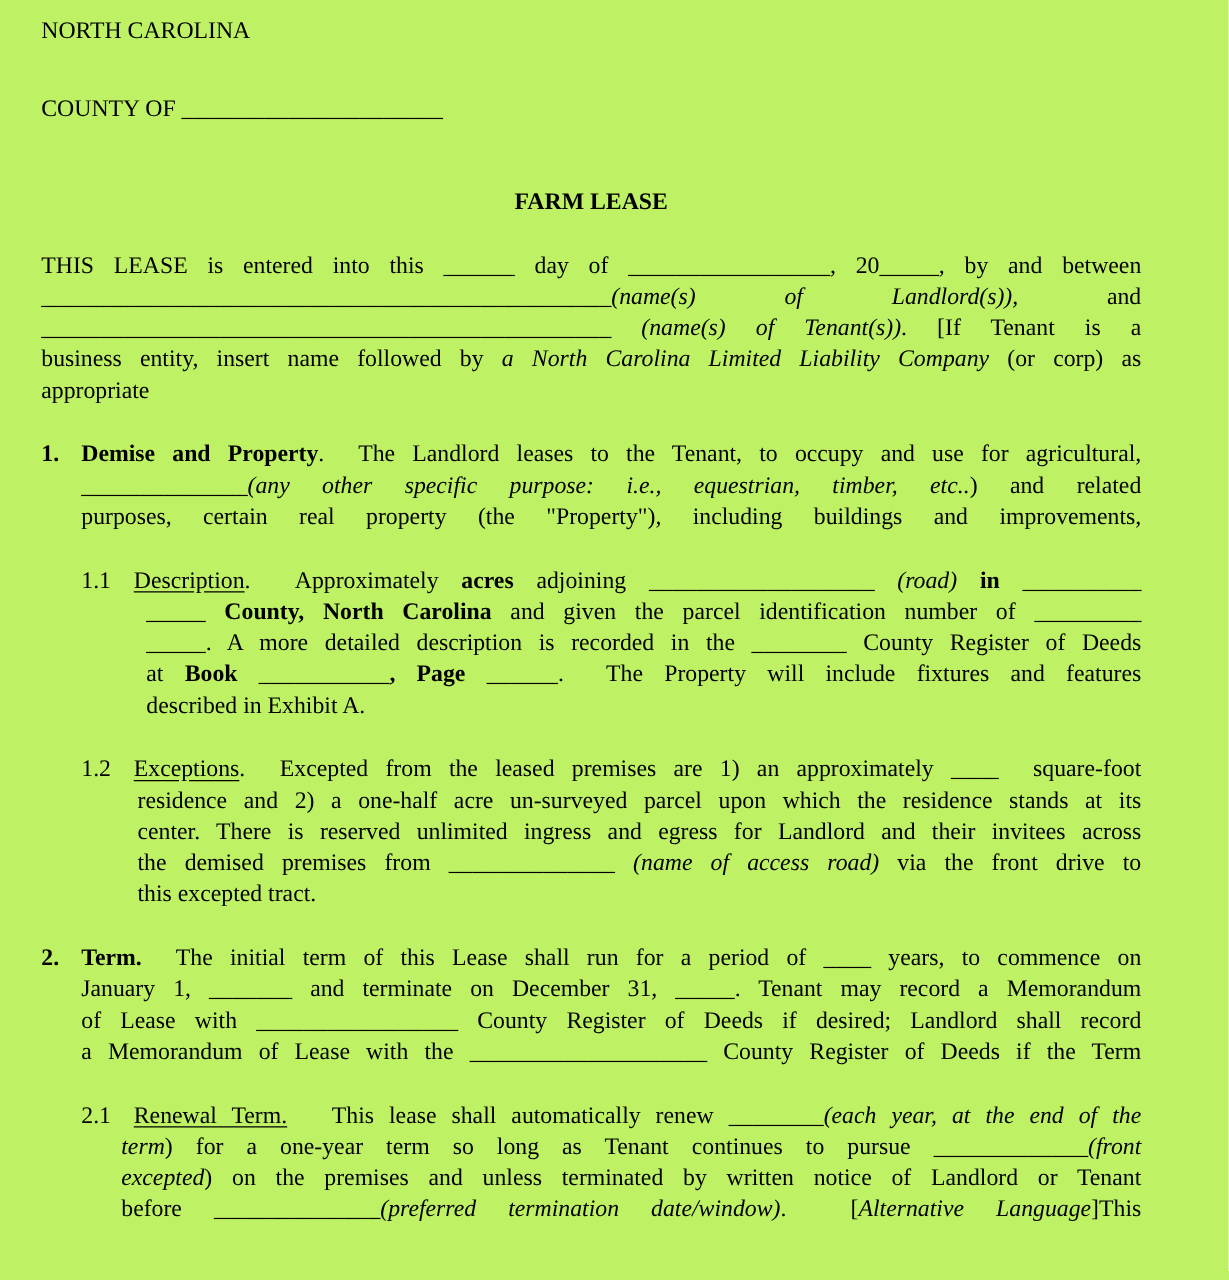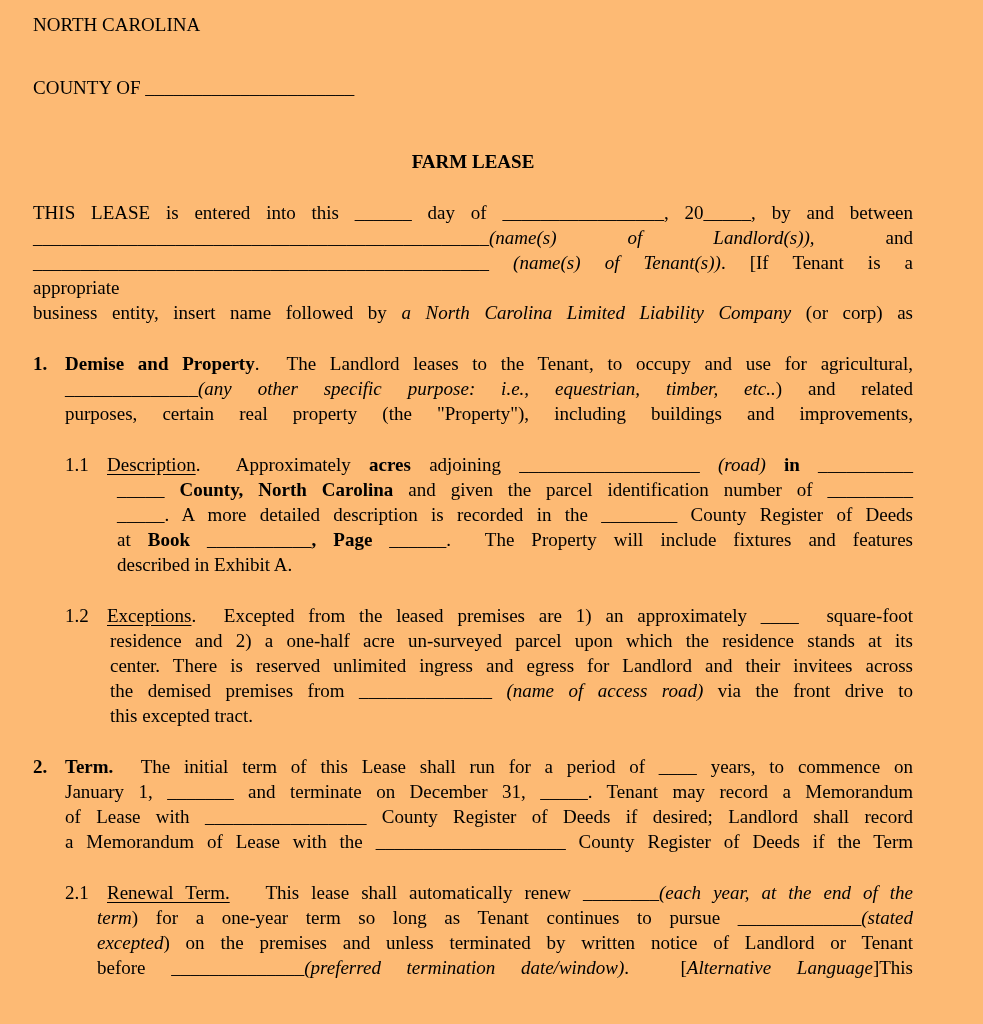--- a/index.html
+++ b/index.html
@@ -2,21 +2,21 @@
 <html><head>
 <meta charset="utf-8">
 <style>
   html,body { margin:0; padding:0; background:#ffffff; }
   .page {
     position: relative;
     width: 983px;
     height: 1024px;
     box-sizing: border-box;
     padding: 12px 70px 0 33px;
-    background: #fdba74;
+    background: #bef264;
     color: #000000;
     font-family: "Liberation Serif", "DejaVu Serif", serif;
     font-size: 19px;
     line-height: 25px;
     overflow: hidden;
   }
   .hline { text-align: left; }
   .doc-title { font-weight: bold; margin-top: 49px; text-align: center; }
   .county-line { margin-top: 38px; }
   .para { margin-top: 26px; }
@@ -45,22 +45,22 @@
   <div data-name="document-header">
     <div class="hline" data-name="state-line">NORTH CAROLINA</div>
     <div class="hline county-line" data-name="county-line"><span data-name="county-label">COUNTY OF </span><span class="seg blank" data-name="county-blank-field">______________________</span></div>
     <div class="hline doc-title" data-name="document-title">FARM LEASE</div>
   </div>
   <div data-name="document-paragraphs">
       <div class="para plain" data-name="intro-paragraph">
         <div class="line just" data-name="text-line"><span class="seg" data-name="text-segment">THIS LEASE is entered into this </span><span class="seg blank" data-name="blank-field">______</span><span class="seg" data-name="text-segment"> day of </span><span class="seg blank" data-name="blank-field">_________________</span><span class="seg" data-name="text-segment">, 20</span><span class="seg blank" data-name="blank-field">_____</span><span class="seg" data-name="text-segment">, by and between</span></div>
         <div class="line just" data-name="text-line"><span class="seg blank" data-name="blank-field">________________________________________________</span><span class="seg i" data-name="text-segment">(name(s) of Landlord(s)),</span><span class="seg" data-name="text-segment"> and</span></div>
         <div class="line just" data-name="text-line"><span class="seg blank" data-name="blank-field">________________________________________________</span><span class="seg" data-name="text-segment"> </span><span class="seg i" data-name="text-segment">(name(s) of Tenant(s))</span><span class="seg" data-name="text-segment">. [If Tenant is a</span></div>
+        <div class="line just" data-name="text-line"><span class="seg" data-name="text-segment">business entity, insert name followed by </span><span class="seg i" data-name="text-segment">a North Carolina Limited Liability Company</span><span class="seg" data-name="text-segment"> (or corp) as</span></div>
         <div class="line" data-name="text-line"><span class="seg" data-name="text-segment">appropriate</span></div>
-        <div class="line just" data-name="text-line"><span class="seg" data-name="text-segment">business entity, insert name followed by </span><span class="seg i" data-name="text-segment">a North Carolina Limited Liability Company</span><span class="seg" data-name="text-segment"> (or corp) as</span></div>
       </div>
       <div class="para section" data-name="section-1">
         <div class="line just first" data-name="text-line"><span class="num" data-name="list-number">1.</span><span class="seg b" data-name="text-segment">Demise and Property</span><span class="seg" data-name="text-segment">.&nbsp; The Landlord leases to the Tenant, to occupy and use for agricultural,</span></div>
         <div class="line just" data-name="text-line"><span class="seg blank" data-name="blank-field">______________</span><span class="seg i" data-name="text-segment">(any other specific purpose: i.e., equestrian, timber, etc..</span><span class="seg" data-name="text-segment">) and related</span></div>
         <div class="line just" data-name="text-line"><span class="seg" data-name="text-segment">purposes, certain real property (the "Property"), including buildings and improvements,</span></div>
       </div>
       <div class="para sub" data-name="subsection-1-1">
         <div class="line just first" data-name="text-line"><span class="num" data-name="list-number">1.1</span><span class="seg u" data-name="text-segment">Description</span><span class="seg" data-name="text-segment">.&nbsp; Approximately </span><span class="seg b" data-name="text-segment">acres</span><span class="seg" data-name="text-segment"> adjoining </span><span class="seg blank" data-name="blank-field">___________________</span><span class="seg" data-name="text-segment"> </span><span class="seg i" data-name="text-segment">(road)</span><span class="seg" data-name="text-segment"> </span><span class="seg b" data-name="text-segment">in</span><span class="seg" data-name="text-segment"> </span><span class="seg blank" data-name="blank-field">__________</span></div>
         <div class="line just" data-name="text-line"><span class="seg blank" data-name="blank-field">_____</span><span class="seg" data-name="text-segment"> </span><span class="seg b" data-name="text-segment">County, North Carolina</span><span class="seg" data-name="text-segment"> and given the parcel identification number of </span><span class="seg blank" data-name="blank-field">_________</span></div>
         <div class="line just" data-name="text-line"><span class="seg blank" data-name="blank-field">_____</span><span class="seg" data-name="text-segment">. A more detailed description is recorded in the </span><span class="seg blank" data-name="blank-field">________</span><span class="seg" data-name="text-segment"> County Register of Deeds</span></div>
@@ -75,18 +75,18 @@
         <div class="line" data-name="text-line"><span class="seg" data-name="text-segment">this excepted tract.</span></div>
       </div>
       <div class="para section" data-name="section-2">
         <div class="line just first" data-name="text-line"><span class="num" data-name="list-number">2.</span><span class="seg b" data-name="text-segment">Term.</span><span class="seg" data-name="text-segment">&nbsp; The initial term of this Lease shall run for a period of </span><span class="seg blank" data-name="blank-field">____</span><span class="seg" data-name="text-segment"> years, to commence on</span></div>
         <div class="line just" data-name="text-line"><span class="seg" data-name="text-segment">January 1, </span><span class="seg blank" data-name="blank-field">_______</span><span class="seg" data-name="text-segment"> and terminate on December 31, </span><span class="seg blank" data-name="blank-field">_____</span><span class="seg" data-name="text-segment">. Tenant may record a Memorandum</span></div>
         <div class="line just" data-name="text-line"><span class="seg" data-name="text-segment">of Lease with </span><span class="seg blank" data-name="blank-field">_________________</span><span class="seg" data-name="text-segment"> County Register of Deeds if desired; Landlord shall record</span></div>
         <div class="line just" data-name="text-line"><span class="seg" data-name="text-segment">a Memorandum of Lease with the </span><span class="seg blank" data-name="blank-field">____________________</span><span class="seg" data-name="text-segment"> County Register of Deeds if the Term</span></div>
       </div>
       <div class="para sub" data-name="subsection-2-1">
         <div class="line just first" data-name="text-line"><span class="num" data-name="list-number">2.1</span><span class="seg u" data-name="text-segment">Renewal Term.</span><span class="seg" data-name="text-segment">&nbsp;&nbsp; This lease shall automatically renew </span><span class="seg blank" data-name="blank-field">________</span><span class="seg i" data-name="text-segment">(each year, at the end of the</span></div>
-        <div class="line just" data-name="text-line"><span class="seg i" data-name="text-segment">term</span><span class="seg" data-name="text-segment">) for a one-year term so long as Tenant continues to pursue </span><span class="seg blank" data-name="blank-field">_____________</span><span class="seg i" data-name="text-segment">(stated</span></div>
+        <div class="line just" data-name="text-line"><span class="seg i" data-name="text-segment">term</span><span class="seg" data-name="text-segment">) for a one-year term so long as Tenant continues to pursue </span><span class="seg blank" data-name="blank-field">_____________</span><span class="seg i" data-name="text-segment">(front</span></div>
         <div class="line just" data-name="text-line"><span class="seg i" data-name="text-segment">excepted</span><span class="seg" data-name="text-segment">) on the premises and unless terminated by written notice of Landlord or Tenant</span></div>
         <div class="line just" data-name="text-line"><span class="seg" data-name="text-segment">before </span><span class="seg blank" data-name="blank-field">______________</span><span class="seg i" data-name="text-segment">(preferred termination date/window)</span><span class="seg" data-name="text-segment">.&nbsp; [</span><span class="seg i" data-name="text-segment">Alternative Language</span><span class="seg" data-name="text-segment">]This</span></div>
       </div>
     </div>
 </div>
 
 </body></html>

